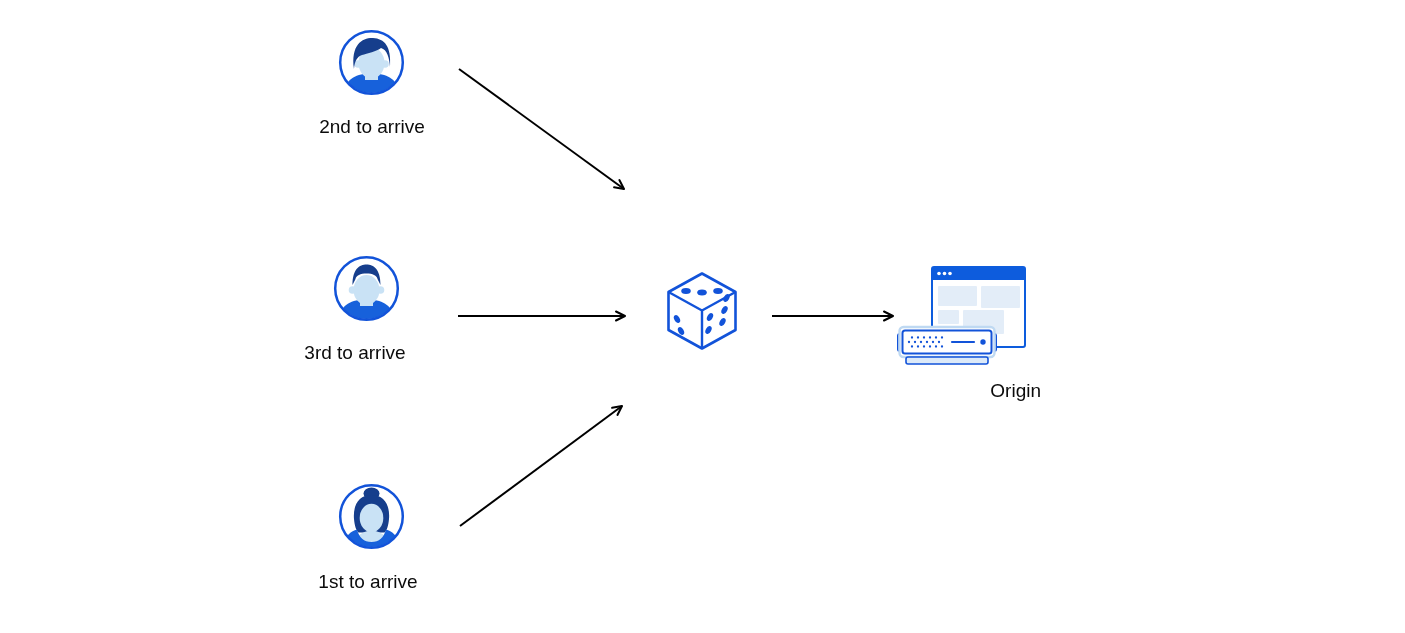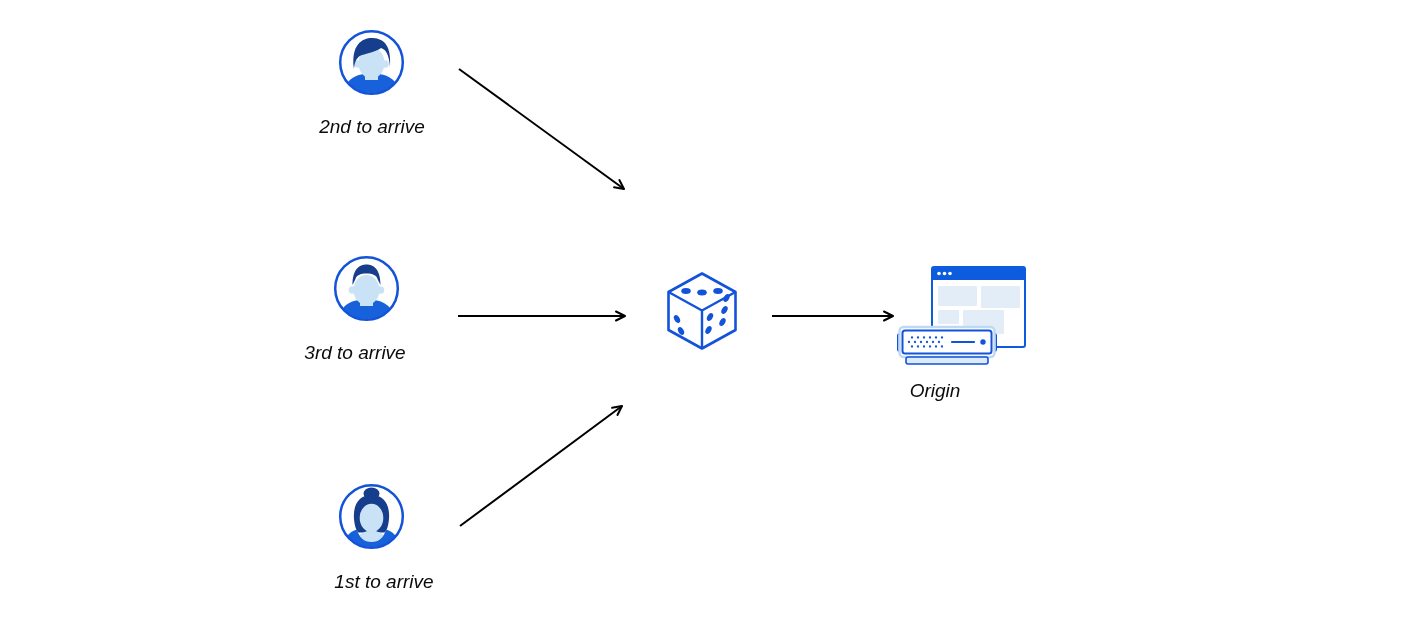--- a/index.html
+++ b/index.html
@@ -3,21 +3,21 @@
 <meta charset="utf-8">
 <style>
   :root{
     --background:#ffffff; --text:#0b0b0b; --arrow:#000000;
     --stroke_blue:#1253d9; --primary_blue:#0d5cdd; --shirt_blue:#1761db;
     --hair_navy:#163e8c; --face_light:#c9e2f5; --panel_light:#e3edf8;
     --halo_light:#bfd9f2; --base_light:#ddeaf8;
   }
   html,body{margin:0;padding:0;background:var(--background);}
   .canvas{position:relative;width:1405px;height:633px;background:var(--background);
-    font-family:"Liberation Sans","DejaVu Sans",sans-serif;overflow:hidden;font-style:italic;}
+    font-family:"Liberation Sans","DejaVu Sans",sans-serif;overflow:hidden;}
   .abs{position:absolute;}
   .node-label{position:absolute;width:160px;text-align:center;font-size:19px;
     color:var(--text);line-height:21px;}
   
   .sb{stroke:var(--stroke_blue);} .fb{fill:var(--stroke_blue);}
   .fprim{fill:var(--primary_blue);} .sprim{stroke:var(--primary_blue);}
   .fshirt{fill:var(--shirt_blue);} .fhair{fill:var(--hair_navy);}
   .fface{fill:var(--face_light);} .fpanel{fill:var(--panel_light);}
   .shalo{stroke:var(--halo_light);} .fbase{fill:var(--base_light);}
   .fw{fill:#ffffff;} .nf{fill:none;}
@@ -91,21 +91,21 @@
       <ellipse class="fhair" cx="34.5" cy="11.5" rx="8" ry="6"></ellipse>
       <path class="fhair" d="M34.5,13 C22,13 15.8,23 17,37 C17.6,44 19.2,48.5 21.5,50.5
         L47.5,50.5 C49.8,48.5 51.4,44 52,37 C53.2,23 47,13 34.5,13 Z"></path>
       <path class="fface" d="M18,69 L18,58 C22,52 28,48.5 34.5,48.5 C41,48.5 47,52 51,58 L51,69 Z"></path>
       <ellipse class="fface" cx="34.5" cy="36" rx="11.8" ry="14.3"></ellipse>
       <path class="fshirt" d="M5,69 C7.5,54 13.5,49 20,47.5 C22,55.5 27,60 34.5,60
         C42,60 47,55.5 49,47.5 C55.5,49 61.5,54 64,69 Z"></path>
     </g>
     <circle cx="34.5" cy="34.5" r="31.3" class="nf sb" stroke-width="2.5"></circle>
   </svg>
-  <div class="node-label" style="left:304px;top:571px;">1st to arrive</div>
+  <div class="node-label" style="left:288px;top:571px;">1st to arrive</div>
 
   <svg class="abs" style="left:667px;top:271px;" width="72" height="80" viewBox="0 0 72 80">
     <path class="fw sb" stroke-width="2.6" stroke-linejoin="round" d="M35,2.5 L68.5,21 L68.5,59 L35,77.5 L1.5,59 L1.5,21 Z"></path>
     <path class="nf sb" stroke-width="2.4" stroke-linejoin="round" d="M1.5,21 L35,39.5 L68.5,21 M35,39.5 L35,77.5"></path>
 
     <ellipse class="fb" cx="19" cy="20" rx="4.8" ry="2.9"></ellipse>
     <ellipse class="fb" cx="35" cy="21.5" rx="4.8" ry="2.9"></ellipse>
     <ellipse class="fb" cx="51" cy="20" rx="4.8" ry="2.9"></ellipse>
 
     <ellipse class="fb" cx="10" cy="48" rx="2.7" ry="4.3" transform="rotate(-28 10 48)"></ellipse>
@@ -153,15 +153,15 @@
         <circle class="fb" cx="21" cy="83.5" r="1.15"></circle>
       <circle class="fb" cx="27" cy="83.5" r="1.15"></circle>
         <circle class="fb" cx="33" cy="83.5" r="1.15"></circle>
       <circle class="fb" cx="39" cy="83.5" r="1.15"></circle>
         <circle class="fb" cx="45" cy="83.5" r="1.15"></circle>
     </g>
     <path class="nf sb" d="M55,79 H77" stroke-width="2.2" stroke-linecap="round"></path>
     <circle class="fb" cx="86" cy="79" r="2.7"></circle>
     <rect class="fbase sb" x="9" y="94" width="82" height="7" rx="2" stroke-width="1.6"></rect>
   </svg>
-  <div class="node-label" style="left:855px;top:380px;">Origin</div>
+  <div class="node-label" style="left:881px;top:380px;text-align:right;">Origin</div>
 
 </div>
 
 </body></html>

